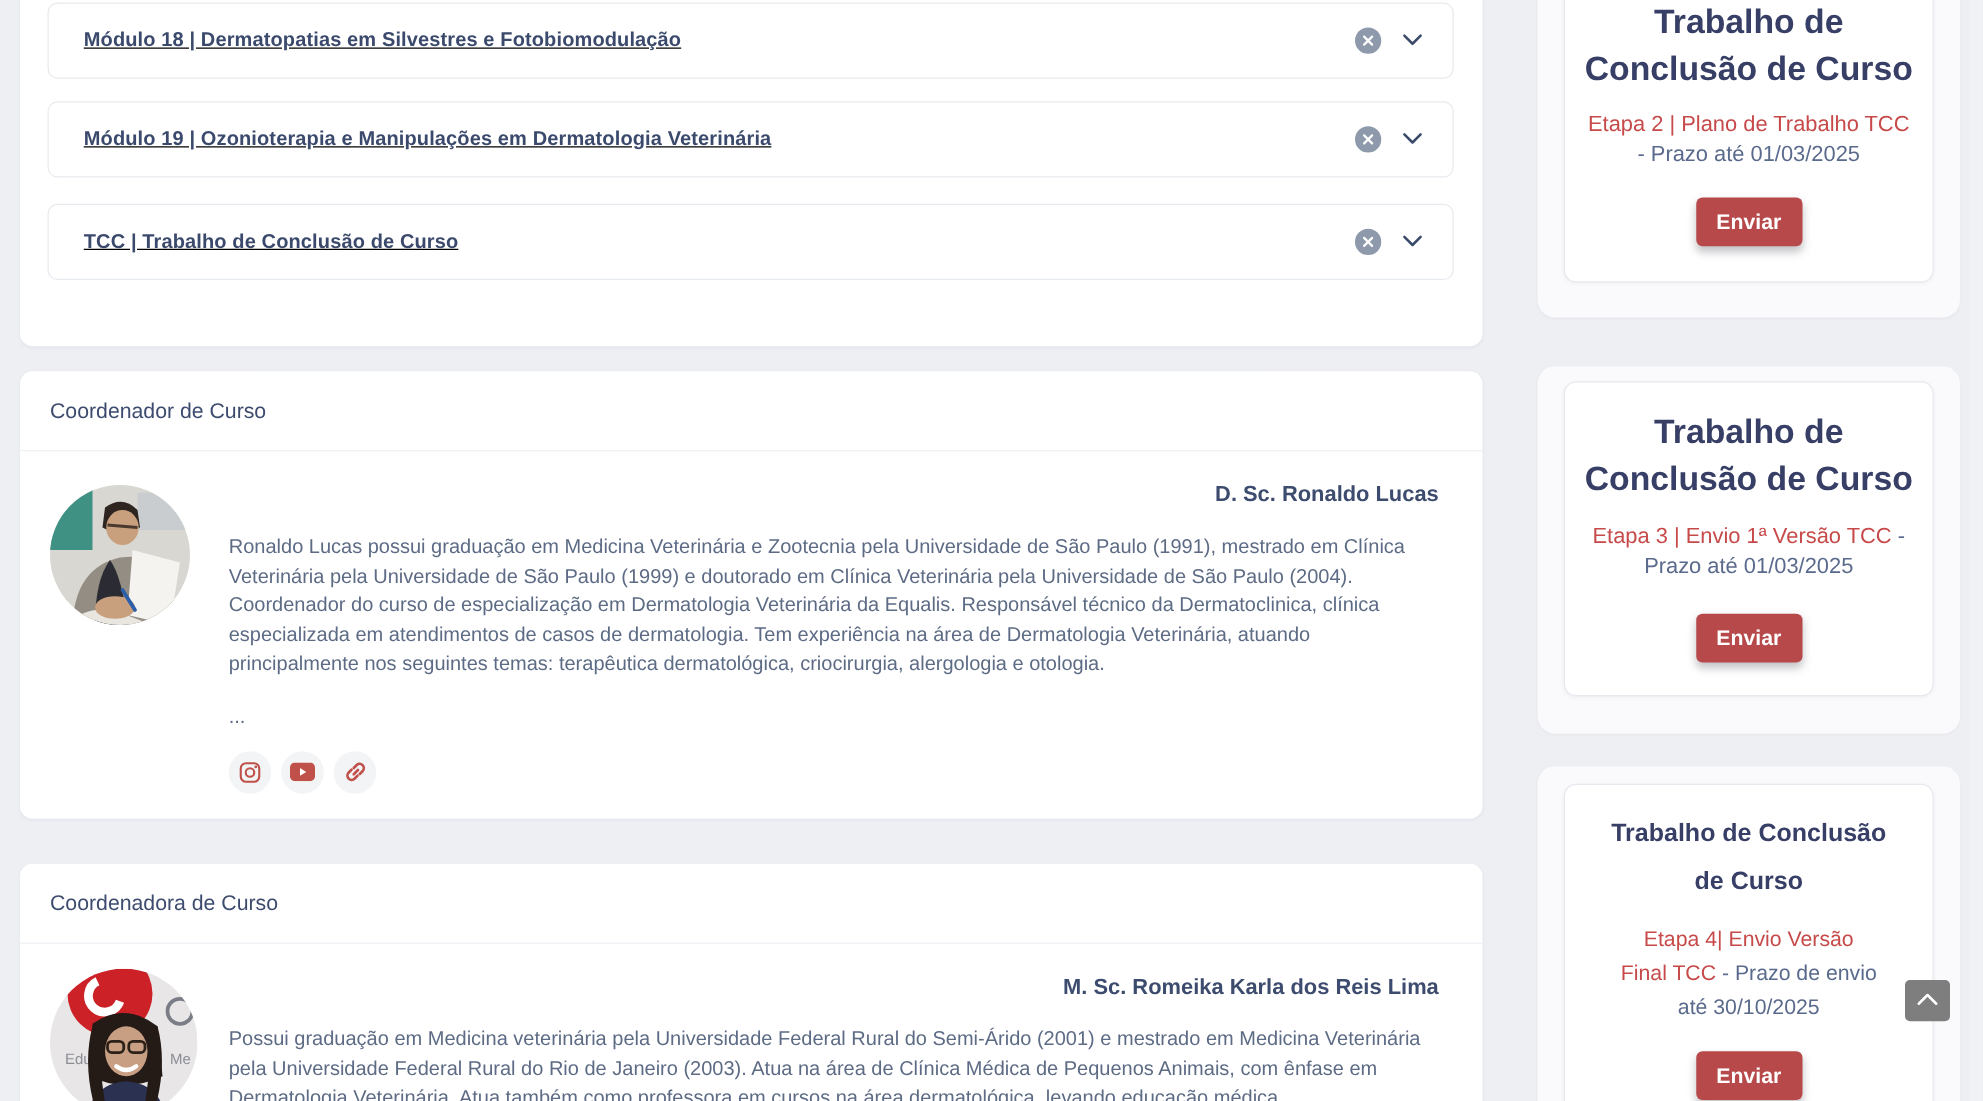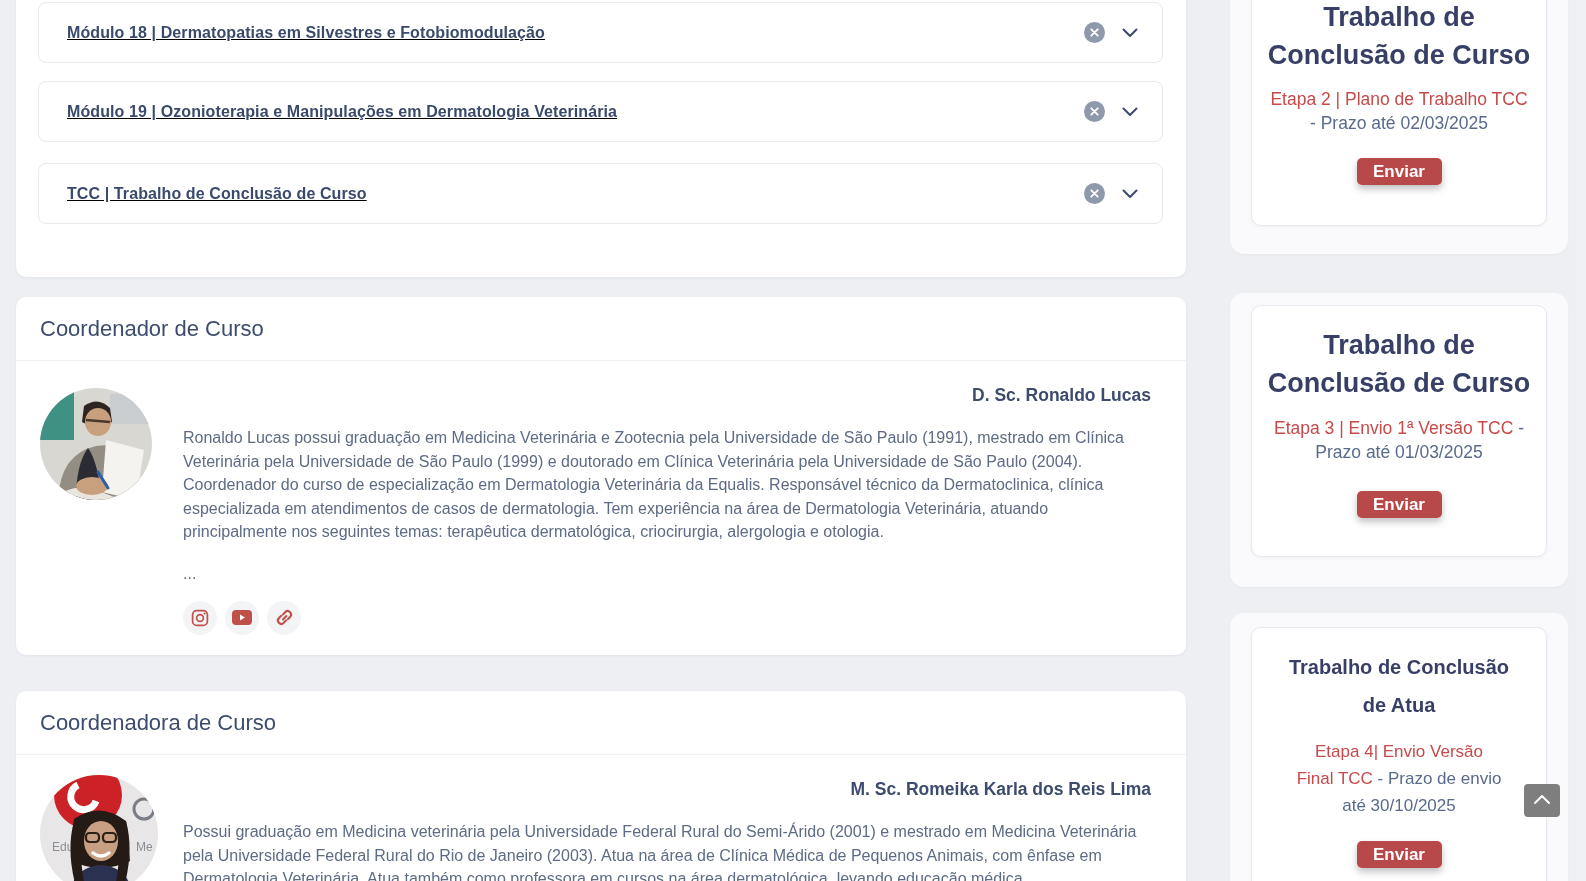--- a/index.html
+++ b/index.html
@@ -17,21 +17,21 @@
   .acc-row.r1{top:26px}.acc-row.r2{top:105px}.acc-row.r3{top:187px}
   .acc-title{font-size:16px;font-weight:600;color:#3b4a6c;letter-spacing:.1px;}
   .acc-actions{margin-left:auto;display:flex;align-items:center;gap:17px;}
   .x-badge{width:21px;height:21px;border-radius:50%;background:#8e9aab;display:flex;align-items:center;justify-content:center;}
 
   .person-card{position:absolute;left:16px;width:1170px;background:#fff;border-radius:10px;
     box-shadow:0 1px 3px rgba(40,50,80,.06);}
   .person-card.c1{top:297px;height:358px;}
   .person-card.c2{top:691px;height:330px;}
   .person-header{height:63px;display:flex;align-items:center;padding-left:24px;border-bottom:1px solid #eef0f3;
-    font-size:22px;font-weight:500;color:#3d4c6e;}
+    font-size:17px;font-weight:500;color:#3d4c6e;}
   .avatar{position:absolute;border-radius:50%;overflow:hidden;}
   .avatar.a1{left:24px;top:91px;width:112px;height:112px;}
   .avatar.a2{left:24px;top:84px;width:118px;height:118px;}
   .person-info{position:absolute;left:167px;top:86px;width:968px;}
   .person-name{font-size:17.5px;font-weight:600;color:#3d4c6e;line-height:24px;text-align:right;}
   .person-bio{margin:0;width:962px;font-size:16px;line-height:23.5px;color:#5d6b85;}
   .person-bio.b1{margin-top:19px;}
   .person-bio.b2{margin-top:19px;}
   .bio-more{margin-top:18px;font-size:16px;color:#5d6b85;line-height:23px;}
   .socials{margin-top:16px;display:flex;gap:8px;}
@@ -54,21 +54,21 @@
   .p2 .tcc-title{margin-top:20px;font-size:27px;}
   .p3 .tcc-title{margin-top:20px;font-size:20px;}
   .tcc-title span{display:block;white-space:nowrap;}
   .tcc-sub{margin:0;font-weight:500;}
   .p1 .tcc-sub{margin-top:13px;font-size:17.5px;line-height:24px;}
   .p2 .tcc-sub{margin-top:14px;font-size:17.5px;line-height:24px;}
   .p3 .tcc-sub{margin-top:14px;font-size:17px;line-height:27px;}
   .tcc-sub .ln{display:block;white-space:nowrap;}
   .seg-red{color:#c74a4a;}
   .seg-gray{color:#5a6a8c;}
-  .send-btn{margin:0 auto;display:block;width:85px;height:27px;background:#b7494b;color:#fff;border:none;
+  .send-btn{margin:0 auto;display:block;width:85px;height:39px;background:#b7494b;color:#fff;border:none;
     border-radius:5px;font-family:inherit;font-size:17px;font-weight:bold;cursor:pointer;
     box-shadow:0 4px 7px rgba(80,80,90,.35);}
   .p1 .send-btn{margin-top:23px;}
   .p2 .send-btn{margin-top:27px;}
   .p3 .send-btn{margin-top:22px;}
 
   .scroll-top{position:absolute;left:1524px;top:784px;width:36px;height:33px;background:#7e7e7e;border:none;
     border-radius:4px;display:flex;align-items:center;justify-content:center;cursor:pointer;}
 </style>
 </head>
@@ -200,21 +200,21 @@
   </div>
 
   <div class="tcc-panel p1">
     <div class="tcc-card">
       <h3 class="tcc-title">
         <span>Trabalho de</span>
         <span>Conclusão de Curso</span>
       </h3>
       <p class="tcc-sub">
         <span class="ln"><span class="seg-red">Etapa 2 | Plano de Trabalho TCC</span></span>
-        <span class="ln"><span class="seg-gray">- Prazo até 02/03/2025</span></span>
+        <span class="ln"><span class="seg-gray">- Prazo até 01/03/2025</span></span>
       </p>
       <button class="send-btn">Enviar</button>
     </div>
   </div>
 
   <div class="tcc-panel p2">
     <div class="tcc-card">
       <h3 class="tcc-title">
         <span>Trabalho de</span>
         <span>Conclusão de Curso</span>
@@ -224,21 +224,21 @@
         <span class="ln"><span class="seg-gray">Prazo até 01/03/2025</span></span>
       </p>
       <button class="send-btn">Enviar</button>
     </div>
   </div>
 
   <div class="tcc-panel p3">
     <div class="tcc-card">
       <h3 class="tcc-title">
         <span>Trabalho de Conclusão</span>
-        <span>de Atua</span>
+        <span>de Curso</span>
       </h3>
       <p class="tcc-sub">
         <span class="ln"><span class="seg-red">Etapa 4| Envio Versão</span></span>
         <span class="ln"><span class="seg-red">Final TCC</span><span class="seg-gray"> - Prazo de envio</span></span>
         <span class="ln"><span class="seg-gray">até 30/10/2025</span></span>
       </p>
       <button class="send-btn">Enviar</button>
     </div>
   </div>
 

